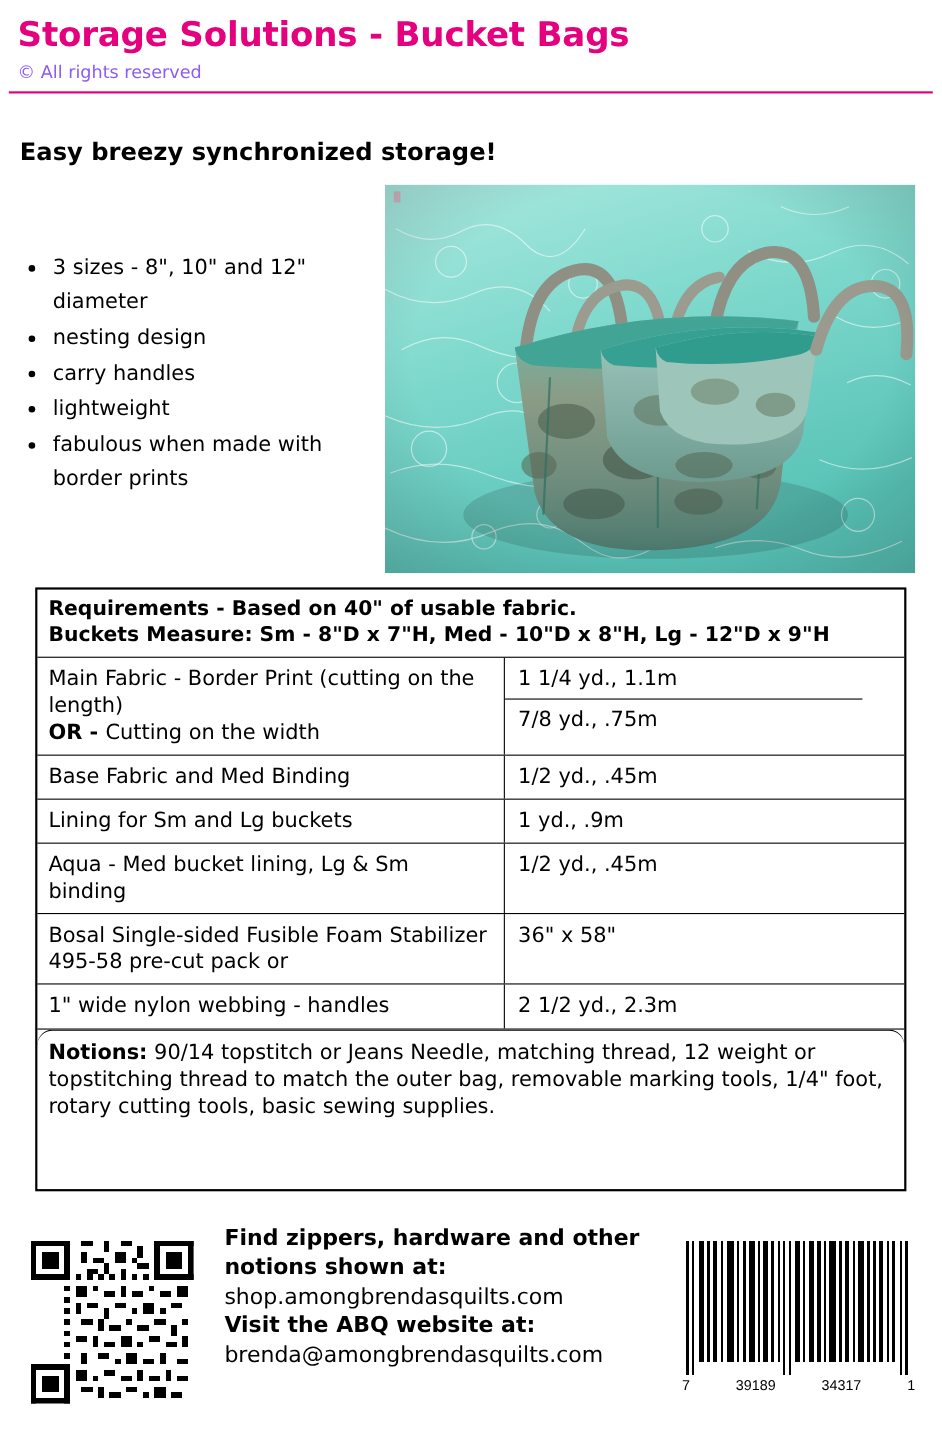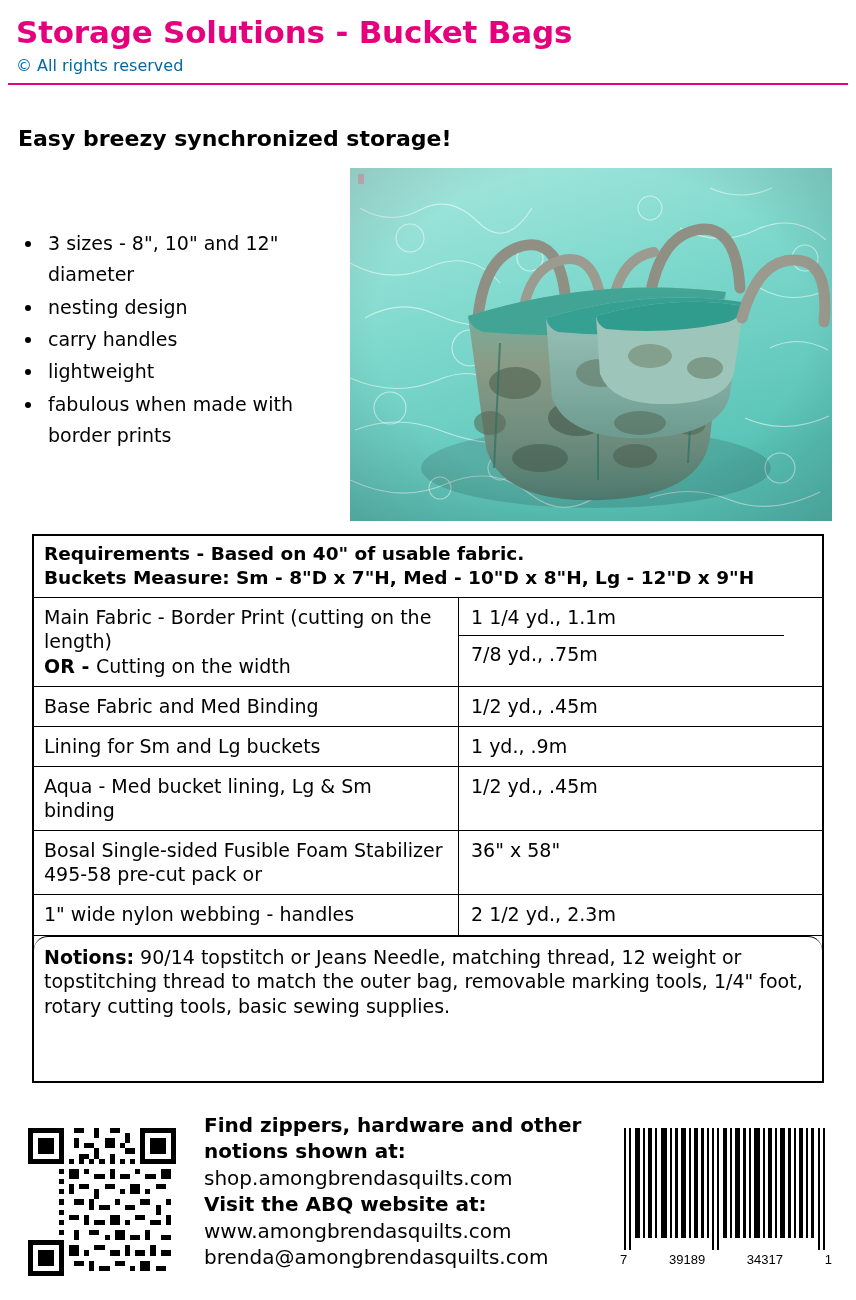--- a/index.html
+++ b/index.html
@@ -32,21 +32,21 @@
     font-weight: bold;
     color: #e5007e;
     letter-spacing: -0.2px;
     white-space: nowrap;
   }
   .copyright {
     position: absolute;
     left: 16px;
     top: 56px;
     font-size: 16px;
-    color: #0369a1;
+    color: #8b5cf6;
   }
   .rule {
     position: absolute;
     left: 8px;
     top: 83px;
     width: 840px;
     height: 2px;
     background: #e5007e;
   }
 
@@ -466,21 +466,20 @@
           <rect x="22" y="26" width="2" height="2"></rect>
         <rect x="25" y="27" width="2" height="1"></rect>
       </g>
     </svg>
   </div>
 
   <div class="footer-text">
     <div class="b">Find zippers, hardware and other notions shown at:</div>
     <div>shop.amongbrendasquilts.com</div>
     <div class="b">Visit the ABQ website at:</div>
-    <div>www.amongbrendasquilts.com</div>
     <div>brenda@amongbrendasquilts.com</div>
   </div>
 
   <div class="barcode">
     <div class="bars">
       <svg width="212" height="122" viewBox="0 0 212 122" xmlns="http://www.w3.org/2000/svg" shape-rendering="crispEdges">
         <rect width="212" height="122" fill="#fff"></rect>
         <g fill="#000">
           <rect x="4" y="0" width="2" height="122"></rect>
           <rect x="9" y="0" width="2" height="122"></rect>

